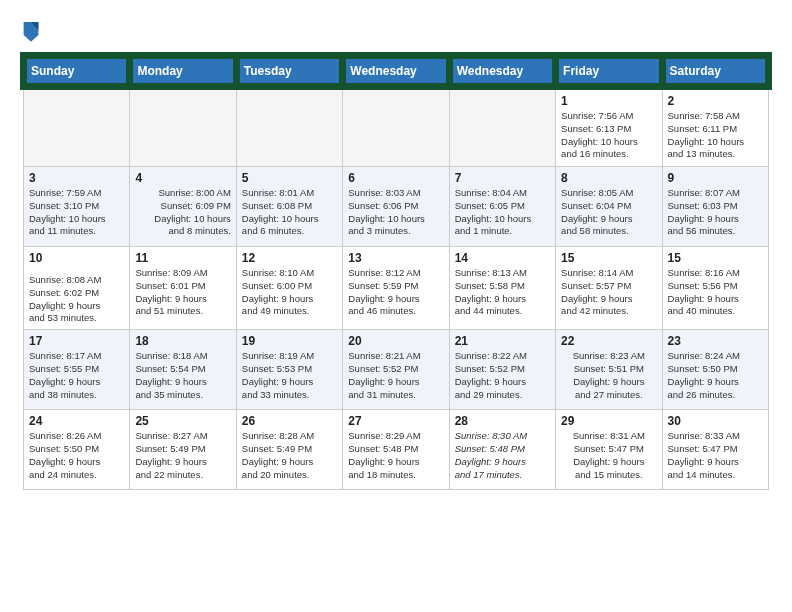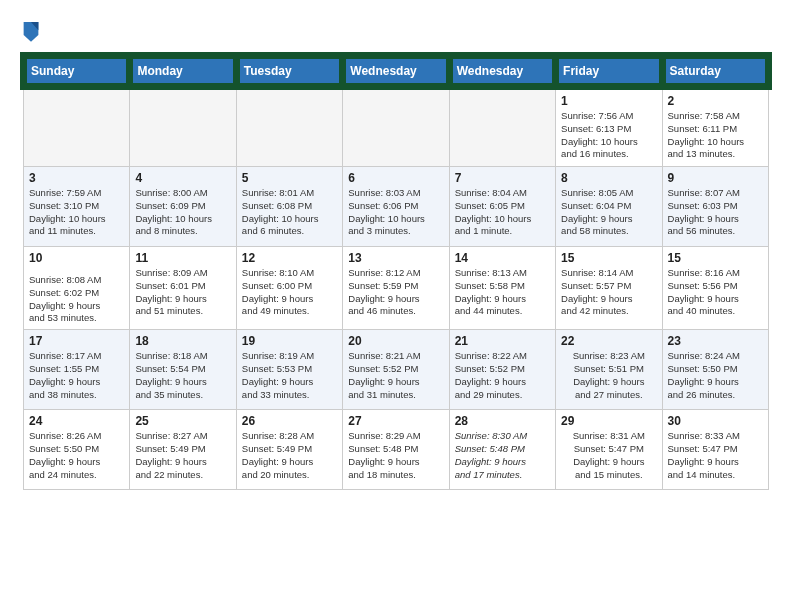--- a/index.html
+++ b/index.html
@@ -161,21 +161,21 @@
         <tr>
           <td class="alt-row">
             <span class="day-num">3</span>
             <div class="day-info" style="white-space: pre-line;">Sunrise: 7:59 AM
 Sunset: 3:10 PM
 Daylight: 10 hours
 and 11 minutes.</div>
           </td>
           <td class="alt-row">
             <span class="day-num">4</span>
-            <div class="day-info" style="white-space: pre-line;">Sunrise: 8:00 AM
+            <div class="day-info" style="white-space: pre-line; text-align: right;">Sunrise: 8:00 AM
 Sunset: 6:09 PM
 Daylight: 10 hours
 and 8 minutes.</div>
           </td>
           <td class="alt-row">
             <span class="day-num">5</span>
             <div class="day-info" style="white-space: pre-line;">Sunrise: 8:01 AM
 Sunset: 6:08 PM
 Daylight: 10 hours
 and 6 minutes.</div>
@@ -257,21 +257,21 @@
             <div class="day-info" style="white-space: pre-line;">Sunrise: 8:16 AM
 Sunset: 5:56 PM
 Daylight: 9 hours
 and 40 minutes.</div>
           </td>
         </tr>
         <tr>
           <td class="alt-row">
             <span class="day-num">17</span>
             <div class="day-info" style="white-space: pre-line;">Sunrise: 8:17 AM
-Sunset: 1:55 PM
+Sunset: 5:55 PM
 Daylight: 9 hours
 and 38 minutes.</div>
           </td>
           <td class="alt-row">
             <span class="day-num">18</span>
             <div class="day-info" style="white-space: pre-line;">Sunrise: 8:18 AM
 Sunset: 5:54 PM
 Daylight: 9 hours
 and 35 minutes.</div>
           </td>

